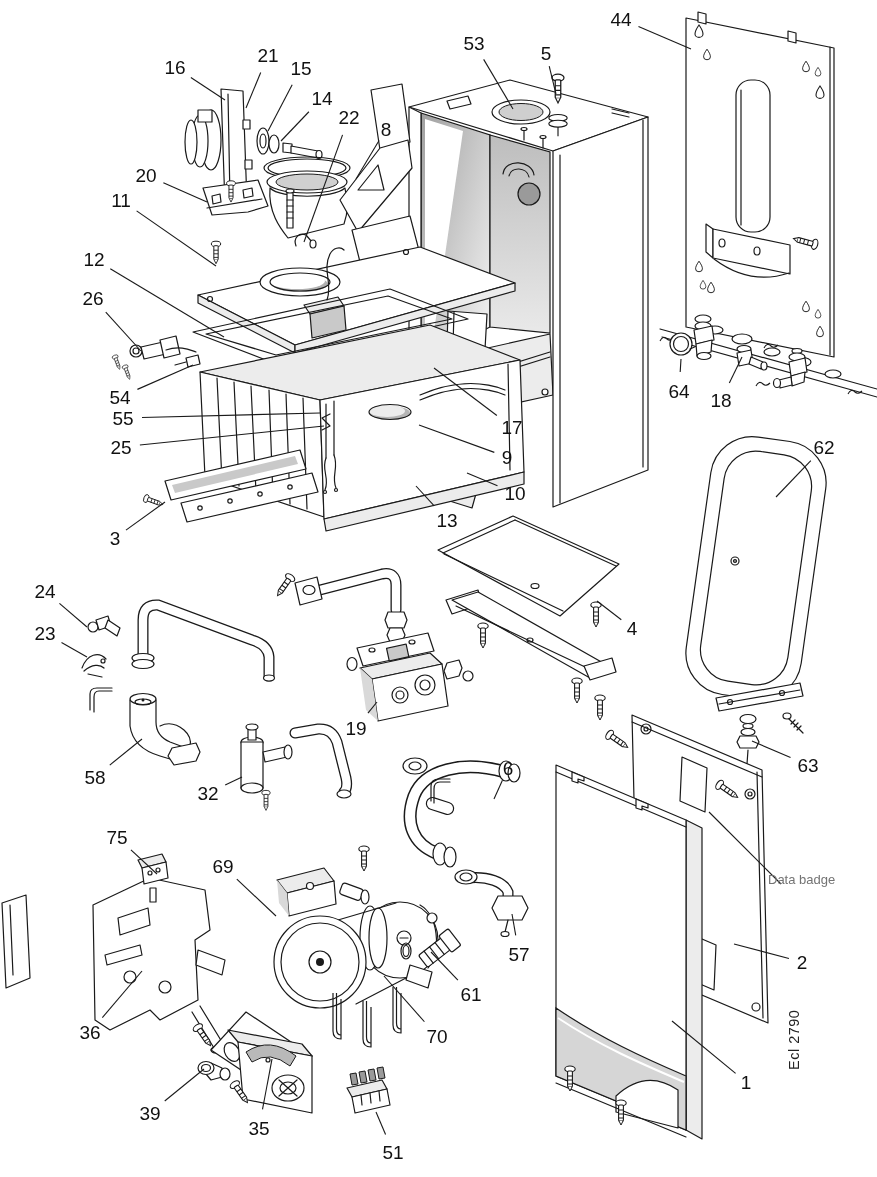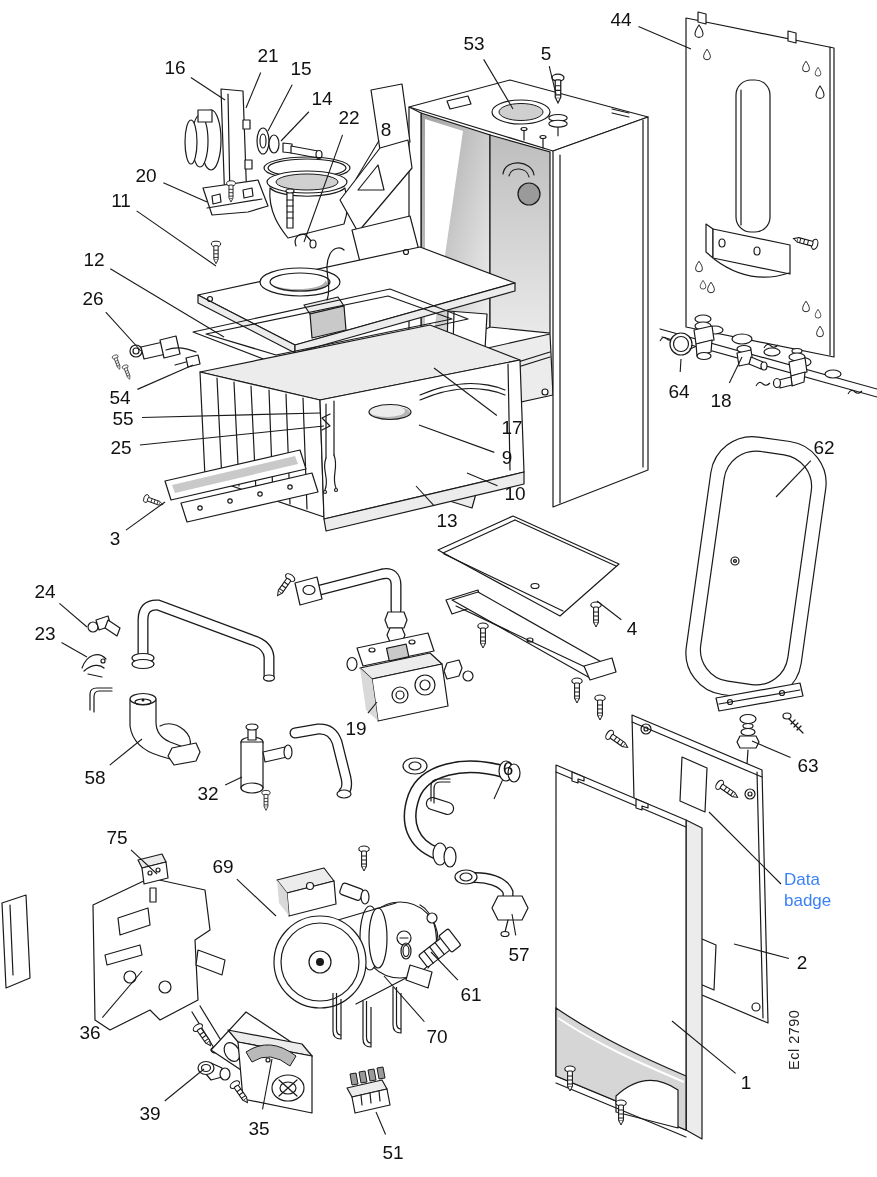--- a/index.html
+++ b/index.html
@@ -12,22 +12,22 @@
   .lg{fill:#ececec;stroke:#1a1a1a;stroke-width:1.2;stroke-linejoin:round;}
   .gy{fill:#c9c9c9;stroke:#1a1a1a;stroke-width:1.2;stroke-linejoin:round;}
   .dk{fill:#9a9a9a;stroke:#1a1a1a;stroke-width:1.2;}
   .nl{stroke:none;}
   .pipe-o{fill:none;stroke:#1a1a1a;stroke-width:11;stroke-linecap:round;}
   .pipe-i{fill:none;stroke:#ffffff;stroke-width:8.4;stroke-linecap:round;}
   .hose-o{fill:none;stroke:#1a1a1a;stroke-width:13;stroke-linecap:round;}
   .hose-i{fill:none;stroke:#ffffff;stroke-width:10;stroke-linecap:round;}
   .leader{stroke:#1a1a1a;stroke-width:1.1;}
   .callout-txt{font-family:"Liberation Sans",sans-serif;font-size:19px;fill:#111;}
-  .data-badge{position:absolute;left:784px;top:869px;width:72px;font-size:17px;
-              line-height:21px;color:#3b82f6;}
+  .data-badge{position:absolute;left:768px;top:869px;width:72px;font-size:13px;
+              line-height:21px;color:#737373;}
   .figcode{position:absolute;left:786px;top:998px;height:72px;writing-mode:vertical-rl;
            transform:rotate(180deg);font-size:14.5px;color:#222;letter-spacing:.5px;}
 </style>
 </head>
 <body>
 
 <div class="stage">
 
 <svg id="art" width="877" height="1177" viewBox="0 0 877 1177">
 <defs>

